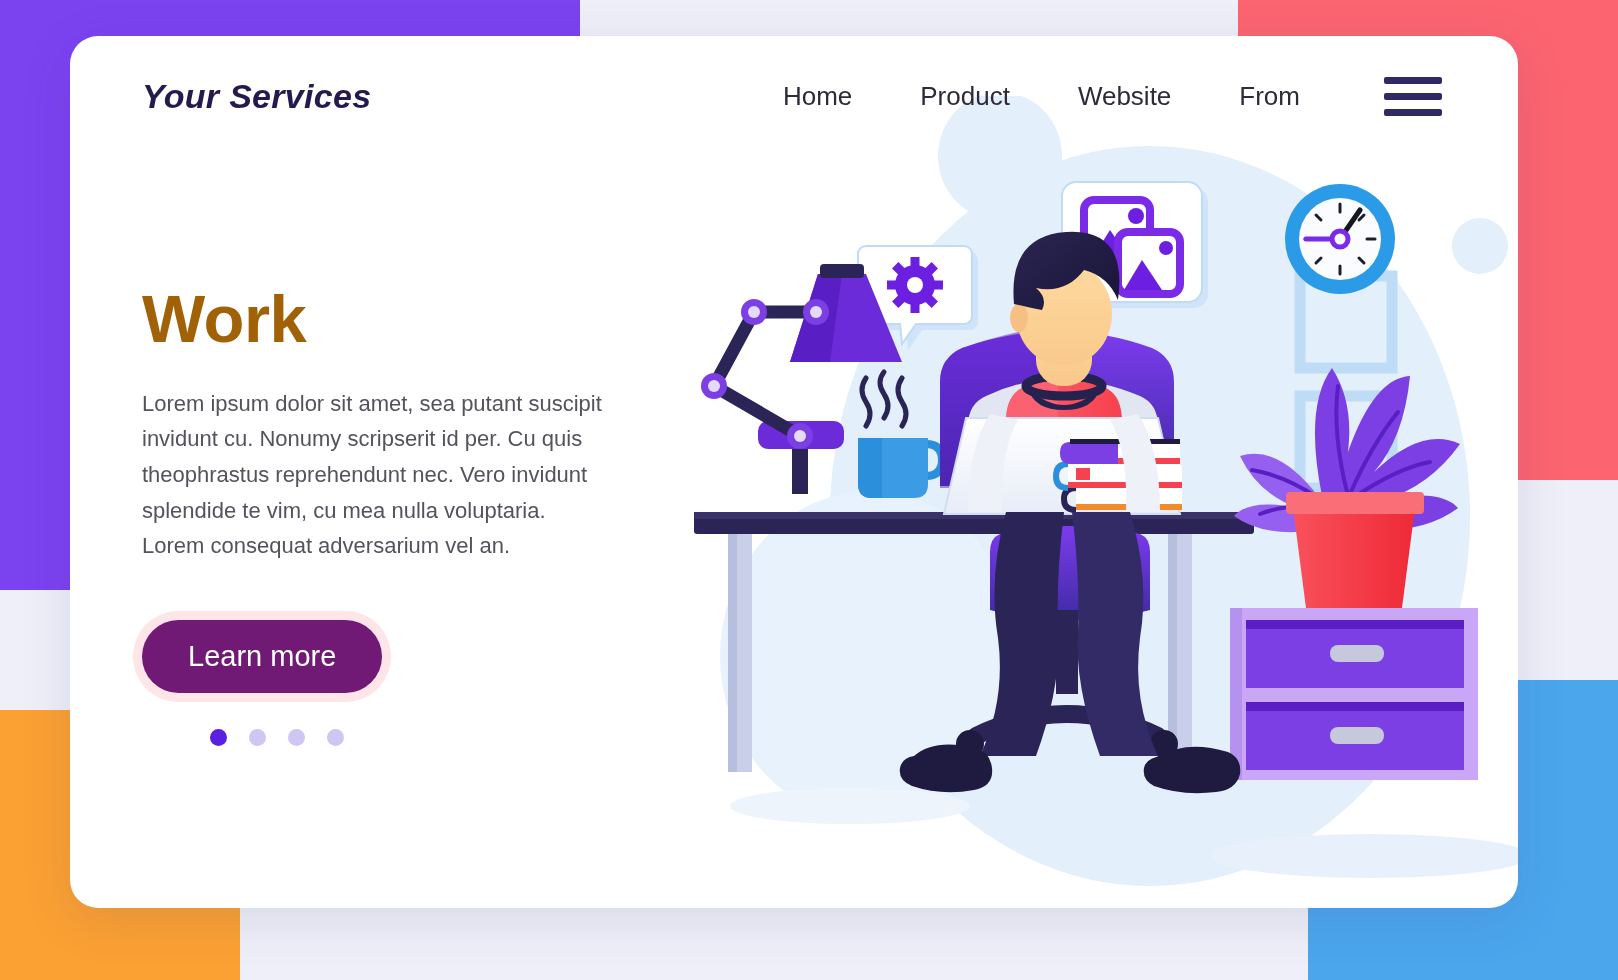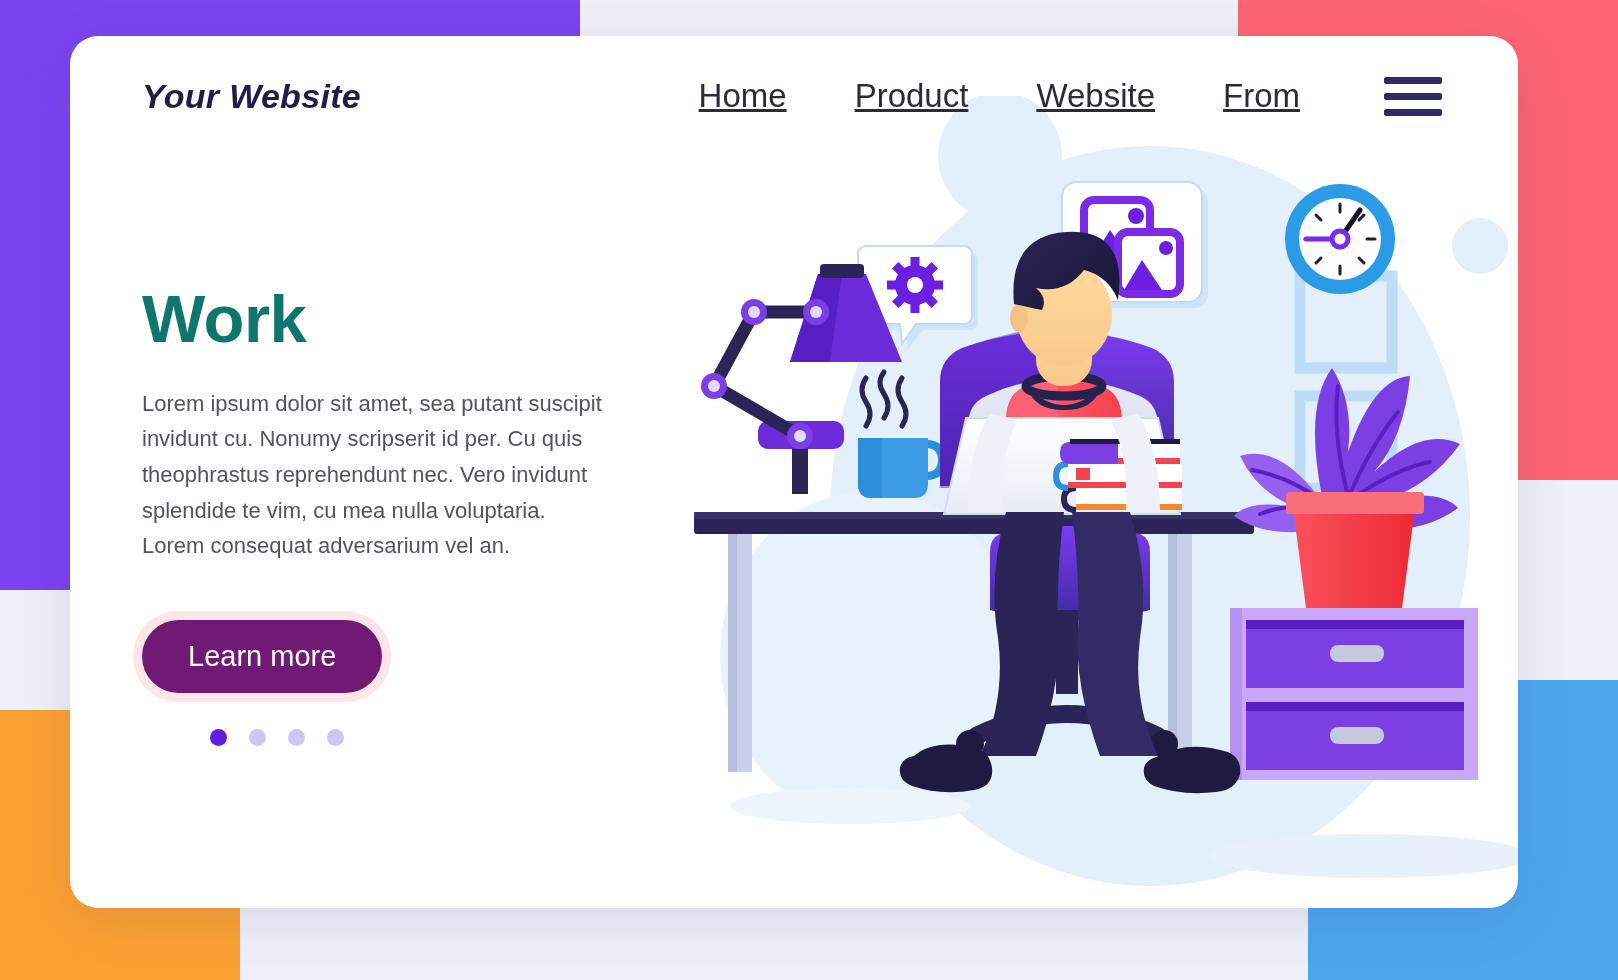--- a/index.html
+++ b/index.html
@@ -42,35 +42,34 @@
   #header {
     position:absolute; left:0; top:0; width:100%; height:120px;
     display:flex; align-items:center; z-index:40;
   }
   #logo {
     margin-left:72px; font-size:34px; font-weight:bold; font-style:italic;
     color:#241A4E; letter-spacing:.3px; white-space:nowrap;
   }
   #nav { margin-left:auto; display:flex; align-items:center; gap:0; }
   .nav-item {
-    font-size:33px; color:#2E2B38; padding:0 34px; white-space:nowrap;
+    font-size:26px; color:#2E2B38; padding:0 34px; white-space:nowrap;
     cursor:pointer;
-    text-decoration:underline;
   }
   #hamburger {
     margin-left:50px; margin-right:76px; width:58px;
     display:flex; flex-direction:column; gap:9px; cursor:pointer;
   }
   #hamburger span { display:block; height:7px; background:#2F2A63; border-radius:2px; }
 
   
   #hero-text { position:absolute; left:72px; top:240px; width:560px; z-index:30; }
   .headline {
     font-size:67px; line-height:1.28; font-weight:bold;
-    color:#0f766e; letter-spacing:-0.5px;
+    color:#a16207; letter-spacing:-0.5px;
   }
   #hero-paragraph {
     margin-top:24px; width:460px;
     font-size:22px; line-height:1.62; color:#54525B;
   }
   #learn-more-wrap { margin-top:56px; }
   #learn-more {
     display:inline-block; padding:20px 46px;
     background:#701a75; color:#fff; font-size:29px;
     border:none; border-radius:40px; cursor:pointer;
@@ -88,21 +87,21 @@
 <body>
 
 <div class="bg-shape" id="shape-purple"></div>
 <div class="bg-shape" id="shape-coral"></div>
 <div class="bg-shape" id="shape-orange"></div>
 <div class="bg-shape" id="shape-blue"></div>
 
 <div id="card">
 
   <div id="header">
-    <div id="logo">Your Website</div>
+    <div id="logo">Your Services</div>
     <nav id="nav">
       <div class="nav-item">Home</div>
       <div class="nav-item">Product</div>
       <div class="nav-item">Website</div>
       <div class="nav-item">From</div>
       <div id="hamburger">
         <span></span>
         <span></span>
         <span></span>
       </div>

